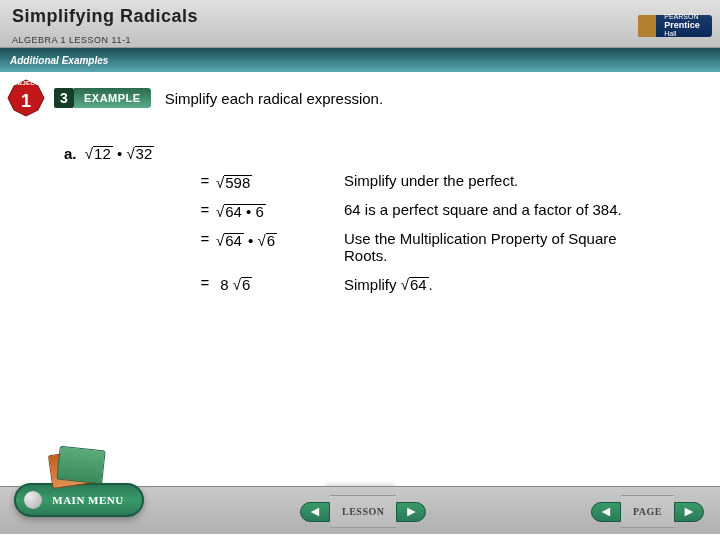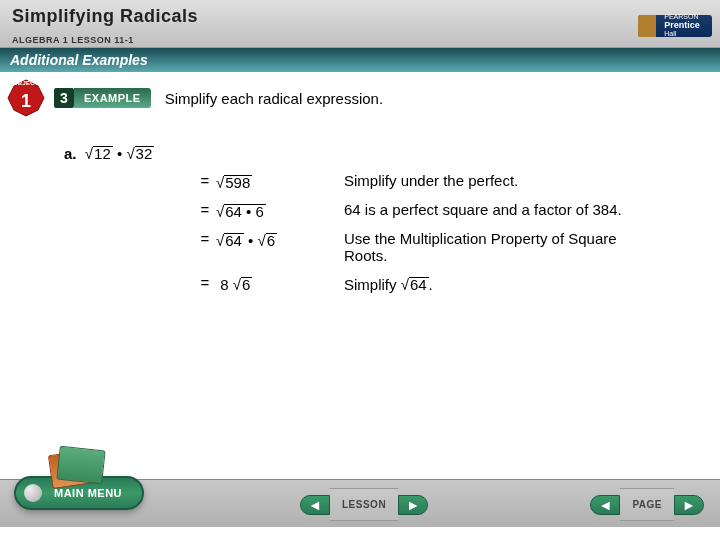--- a/index.html
+++ b/index.html
@@ -1,26 +1,26 @@
 <!DOCTYPE html>
 <html><head>
 <meta charset="utf-8">
 <style>
   * { margin: 0; padding: 0; box-sizing: border-box; }
   body { width: 720px; height: 540px; font-family: Arial, sans-serif; background: #fff; overflow: hidden; position: relative; }
   .titlebar { background: linear-gradient(#e0e0e0,#d0d0d0,#c0c0c0); height: 48px; display:flex; align-items:center; justify-content:space-between; padding:4px 8px 0 12px; border-bottom:1px solid #999; }
   .title-left {}
   .title-main { font-family: 'Arial Black', Arial; font-weight:900; font-size:18px; color:#222; letter-spacing:0.5px; }
-  .title-sub { font-family: 'Arial Black', Arial; font-weight:700; font-size:9px; color:#333; letter-spacing:0.5px; margin-top:8px; }
+  .title-sub { font-family: 'Arial Black', Arial; font-weight:400; font-size:9px; color:#333; letter-spacing:0.5px; margin-top:8px; }
   .logo { width:74px; height:22px; background:linear-gradient(#1a3a6a,#0a2a5a); border-radius:3px; color:#fff; font-size:8px; display:flex; flex-direction:column; align-items:center; justify-content:center; position:relative; }
   .logo::before { content:""; position:absolute; left:0; top:0; bottom:0; width:18px; background:#b08030; border-radius:3px 0 0 3px; }
   .logo-txt { font-size:7px; line-height:8px; margin-left:14px; text-align:left; }
   .logo-txt b { font-size:9px; }
   .add-ex-bar { height:24px; background:linear-gradient(#1a4a52,#3a7a82,#5aaab2); display:flex; align-items:center; padding-left:10px; }
-  .add-ex-bar span { font-style:italic; font-weight:bold; color:#fff; font-size:14px; }
+  .add-ex-bar span { font-style:italic; font-weight:bold; color:#fff; font-size:10px; }
   .content { position:relative; padding:6px 14px 0 6px; }
   .obj-row { display:flex; align-items:center; gap:8px; }
   .obj-badge { width:40px; height:40px; position:relative; }
   .obj-badge svg { width:40px; height:40px; }
   .obj-badge .lbl { position:absolute; top:2px; left:7px; font-size:6px; color:#fff; font-weight:bold; letter-spacing:0.2px;}
   .obj-badge .num { position:absolute; top:13px; left:15px; font-size:18px; color:#fff; font-weight:bold; }
   .ex-tag { display:flex; align-items:center; height:22px; }
   .ex-num { width:20px; height:20px; background:#153d28; color:#fff; display:flex; align-items:center; justify-content:center; font-weight:bold; font-size:14px; border-radius:2px; }
   .ex-lbl { height:20px; background:linear-gradient(#2a6a4a,#5aaa8a); color:#fff; font-size:11px; font-weight:bold; letter-spacing:0.5px; display:flex; align-items:center; padding:0 10px; border-radius:0 3px 3px 0; }
   .prompt { font-size:15px; color:#000; margin-left:6px; }
@@ -28,21 +28,21 @@
   .work table { border-collapse:collapse; }
   .work td { padding:5px 0; vertical-align:top; }
   .work td.lhs { min-width:130px; white-space:nowrap; }
   .work td.eq { width:22px; text-align:center; }
   .work td.mid { min-width:110px; white-space:nowrap; }
   .work td.expl { padding-left:18px; max-width:330px; }
   .lbl-bold { font-weight:bold; }
   .sqrt { display:inline-block; position:relative; padding-top:2px; }
   .sqrt::before { content:"√"; }
   .sqrt .rad { border-top:1.5px solid #000; padding:0 2px 0 1px; display:inline-block; line-height:14px; }
-  .footbar { position:absolute; left:0; right:0; bottom:13px; height:48px; background:linear-gradient(#c8c8c8,#b0b0b0); border-top:1px solid #888; }
+  .footbar { position:absolute; left:0; right:0; bottom:6px; height:48px; background:linear-gradient(#c8c8c8,#b0b0b0); border-top:1px solid #888;font-family:Liberation Serif, serif; }
   .mainmenu-btn { position:absolute; left:14px; top:-4px; width:130px; height:34px; background:linear-gradient(#2a7a58,#3a9a68,#2a7a58); border-radius:17px; border:2px solid #1a5a40; display:flex; align-items:center; justify-content:center; color:#fff; font-weight:bold; font-size:11px; letter-spacing:0.5px; box-shadow:0 3px 6px rgba(0,0,0,0.3); }
   .mainmenu-btn::before { content:""; position:absolute; left:8px; width:18px; height:18px; border-radius:50%; background:radial-gradient(circle at 30% 30%, #eee, #aaa); }
   .lesson-seg { position:absolute; left:300px; bottom:6px; display:flex; align-items:center; gap:0; }
   .page-seg { position:absolute; right:16px; bottom:6px; display:flex; align-items:center; gap:0; }
   .seg-arrow { width:30px; height:20px; display:flex; align-items:center; justify-content:center; color:#fff; font-size:14px; background:linear-gradient(#3a9a68,#2a7a58); border:1px solid #1a5a40; cursor:pointer; }
   .seg-arrow.left { border-radius:10px 0 0 10px; }
   .seg-arrow.right { border-radius:0 10px 10px 0; }
   .seg-label { height:33px; background:rgba(255,255,255,0.1); color:#444; font-size:10px; font-weight:bold; letter-spacing:0.5px; display:flex; align-items:center; padding:0 12px; border-top:1px solid #999; border-bottom:1px solid #999; }
   .lesson-num-tab { position:absolute; left:325px; bottom:28px; width:70px; height:26px; background:linear-gradient(#f8f8e8,#e0e0c8); border:1px solid #aaa; border-radius:4px 4px 0 0; display:flex; align-items:center; justify-content:center; font-family:'Arial Black'; font-size:16px; color:#1a3a6a; box-shadow:0 -2px 4px rgba(0,0,0,0.15); }
   .stamp { position:absolute; left:48px; bottom:50px; width:56px; height:44px; }

